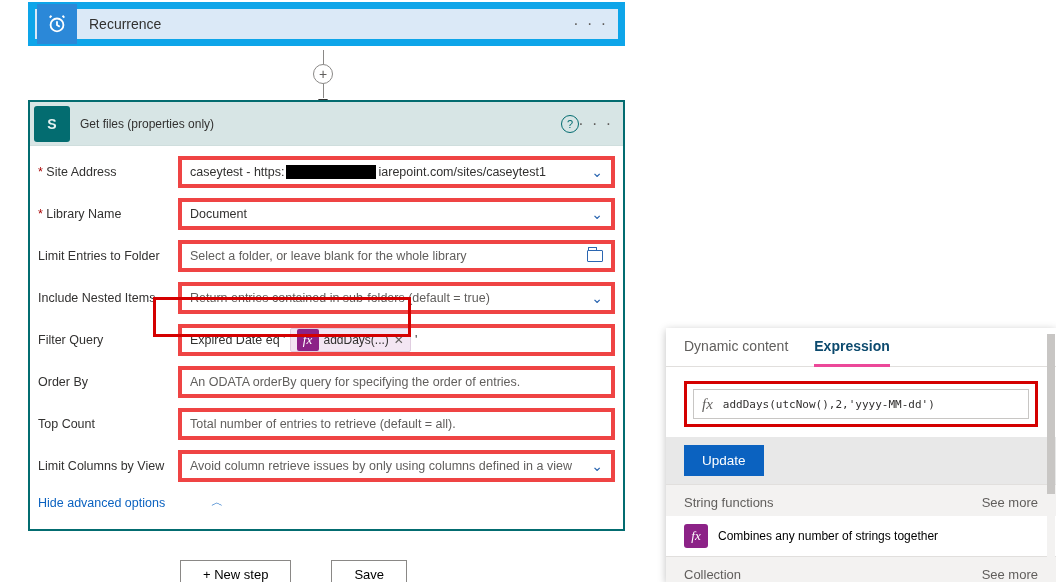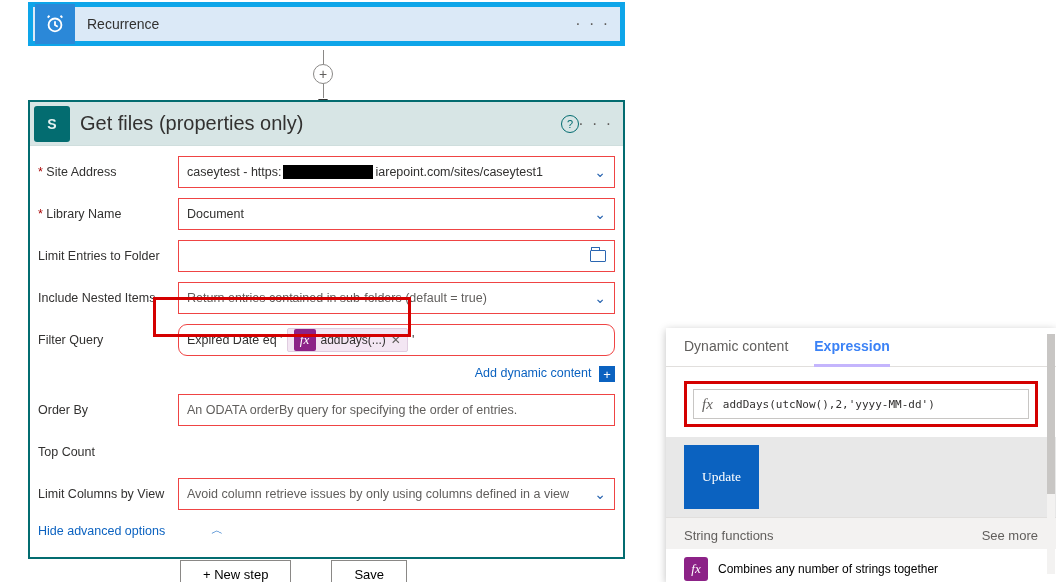--- a/index.html
+++ b/index.html
@@ -14,21 +14,21 @@
   }
 
   
   .recurrence-card {
     position: absolute;
     left: 28px;
     top: 2px;
     width: 597px;
     height: 44px;
     background: #dbe9f7;
-    border: 5px solid #0ea5e9;
+    border: 7px solid #0ea5e9;
     display: flex;
     align-items: center;
   }
   .recurrence-icon {
     width: 40px; height: 40px;
     margin: 2px;
     background: #2b88d8;
     display: flex; align-items: center; justify-content: center;
     color: #fff;
   }
@@ -93,21 +93,21 @@
     margin: 4px 2px 4px 4px;
     background: #036c70;
     border-radius: 3px;
     display: flex; align-items: center; justify-content: center;
     color: #e6f2f2;
     font-weight: bold;
     font-size: 14px;
   }
   .getfiles-title {
     margin-left: 8px;
-    font-size: 20px;
+    font-size: 12px;
   }
   .help-icon {
     position: absolute; right: 44px;
     width: 18px; height: 18px;
     border: 1.5px solid #036c70;
     border-radius: 50%;
     color: #036c70;
     display: flex; align-items: center; justify-content: center;
     font-size: 11px;
     cursor: pointer;
@@ -128,21 +128,21 @@
     color: #323130;
     padding-left: 0;
   }
   .required::before {
     content: "* ";
     color: #a80000;
   }
   .form-input {
     flex: 1;
     height: 32px;
-    border: 1px solid #ef4444;
+    border: 4px solid #ef4444;
     background: #fff;
     display: flex;
     align-items: center;
     padding: 0 8px;
     font-size: 12.5px;
     color: #323130;
     position: relative;
   }
   .placeholder { color: #605e5c; }
   .chevron {
@@ -184,21 +184,20 @@
     left: 153px;
     width: 258px;
     height: 40px;
     pointer-events: none;
   }
   .fq-highlight.outer { top: 297px; }
   .fq-input {
     display: flex;
     align-items: center;
     gap: 4px;
-    border-radius: 9px;
   }
   .chip {
     display: inline-flex;
     align-items: center;
     background: #f3e6f3;
     border: 1px solid #e0cde0;
     height: 24px;
     padding: 0 6px;
     font-size: 12px;
     border-radius: 2px;
@@ -287,22 +286,22 @@
     border-bottom: 1px solid #e1dfdd;
     gap: 26px;
   }
   .expr-tab {
     font-size: 14px;
     padding-bottom: 10px;
     color: #605e5c;
     cursor: pointer;
   }
   .expr-tab.active {
-    color: #3b82f6;
-    border-bottom: 3px solid #c4b5fd;
+    color: #0c4a6e;
+    border-bottom: 3px solid #ec4899;
     font-weight: 600;
     margin-bottom: -1px;
   }
   .expr-input-wrap {
     margin: 14px 18px 10px 18px;
     border: 3px solid #d40000;
     padding: 5px 6px;
     display: flex;
     align-items: center;
     gap: 8px;
@@ -328,24 +327,23 @@
     font-size: 11px;
   }
   .update-row {
     background: #e8e8e8;
     padding: 8px 18px;
   }
   .update-btn {
     background: #0b62c0;
     color: #fff;
     border: none;
-    padding: 24px 18px;
+    padding: 8px 18px;
     font-size: 13.5px;
     cursor: pointer;
-    font-family: Liberation Serif, serif;
   }
   .func-group {
     padding: 10px 18px 6px 18px;
     background: #f3f2f1;
     display: flex;
     justify-content: space-between;
     font-size: 13px;
     color: #605e5c;
     border-top: 1px solid #e1dfdd;
   }
@@ -428,20 +426,21 @@
       <div class="form-label required">Library Name</div>
       <div class="form-input">
         <span>Document</span>
         <span class="chevron">⌄</span>
       </div>
     </div>
 
     <div class="form-row">
       <div class="form-label">Limit Entries to Folder</div>
       <div class="form-input">
+        <span class="placeholder">Select a folder, or leave blank for the whole library</span>
         <span class="folder-ic"></span>
       </div>
     </div>
 
     <div class="form-row">
       <div class="form-label">Include Nested Items</div>
       <div class="form-input">
         <span class="placeholder">Return entries contained in sub-folders (default = true)</span>
         <span class="chevron">⌄</span>
       </div>
@@ -453,34 +452,33 @@
         <span>Expired Date eq '</span>
         <span class="chip">
           <span class="chip-fx">fx</span>
           <span>addDays(...)</span>
           <span class="chip-remove">✕</span>
         </span>
         <span>'</span>
       </div>
     </div>
 
-    <div class="add-dynamic">
-      <a>Add dynamic content</a>
-      <span class="add-plus">+</span>
-    </div>
 
     <div class="form-row">
       <div class="form-label">Order By</div>
       <div class="form-input">
         <span class="placeholder">An ODATA orderBy query for specifying the order of entries.</span>
       </div>
     </div>
 
     <div class="form-row">
       <div class="form-label">Top Count</div>
+      <div class="form-input">
+        <span class="placeholder">Total number of entries to retrieve (default = all).</span>
+      </div>
     </div>
 
     <div class="form-row">
       <div class="form-label">Limit Columns by View</div>
       <div class="form-input">
         <span class="placeholder">Avoid column retrieve issues by only using columns defined in a view</span>
         <span class="chevron">⌄</span>
       </div>
     </div>
 

